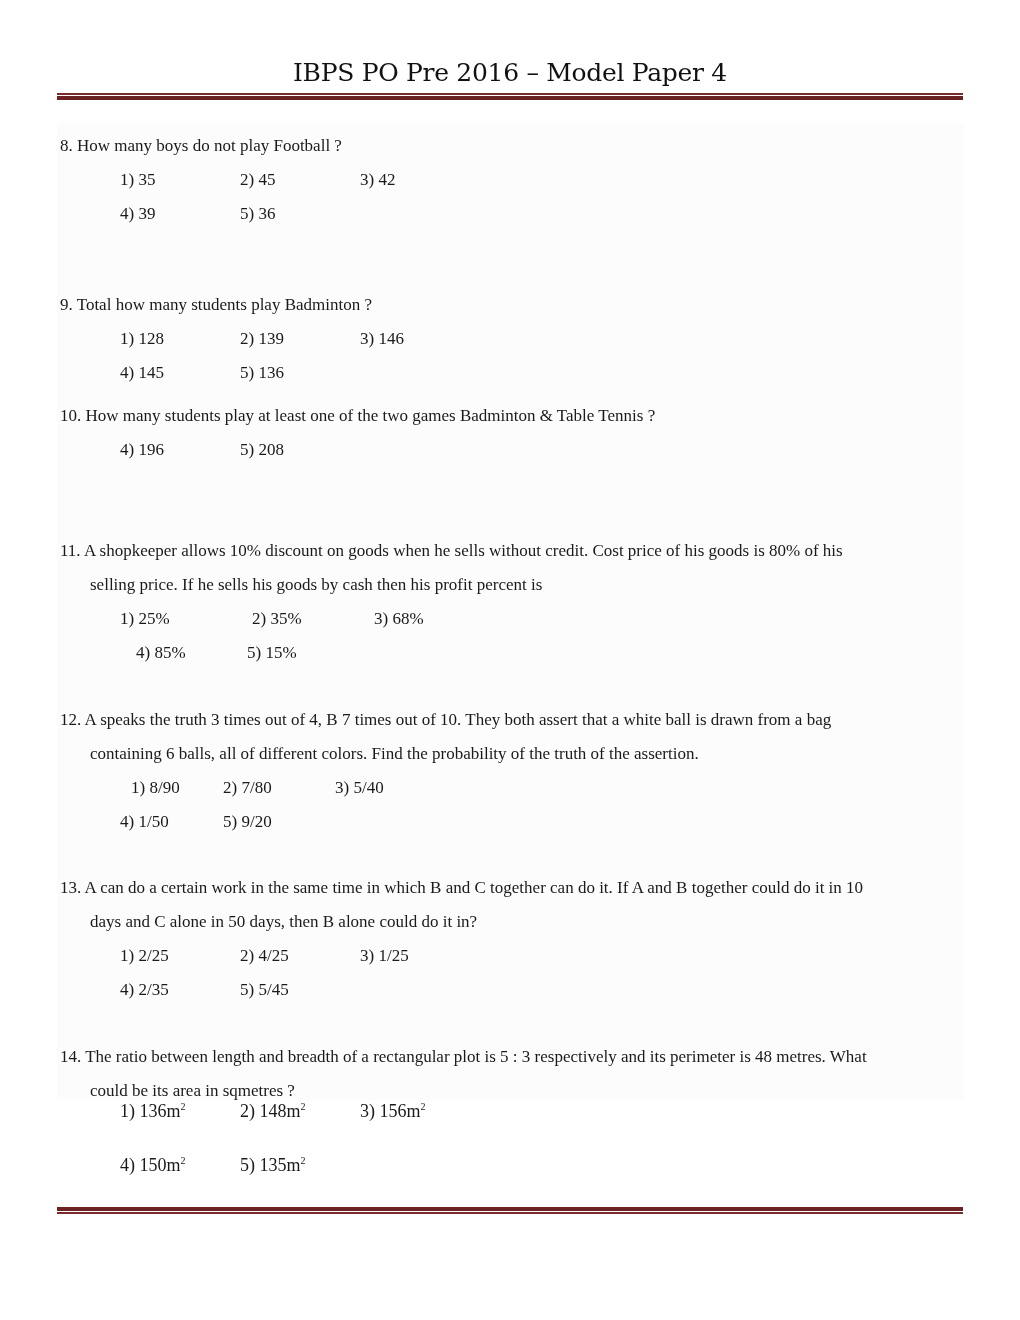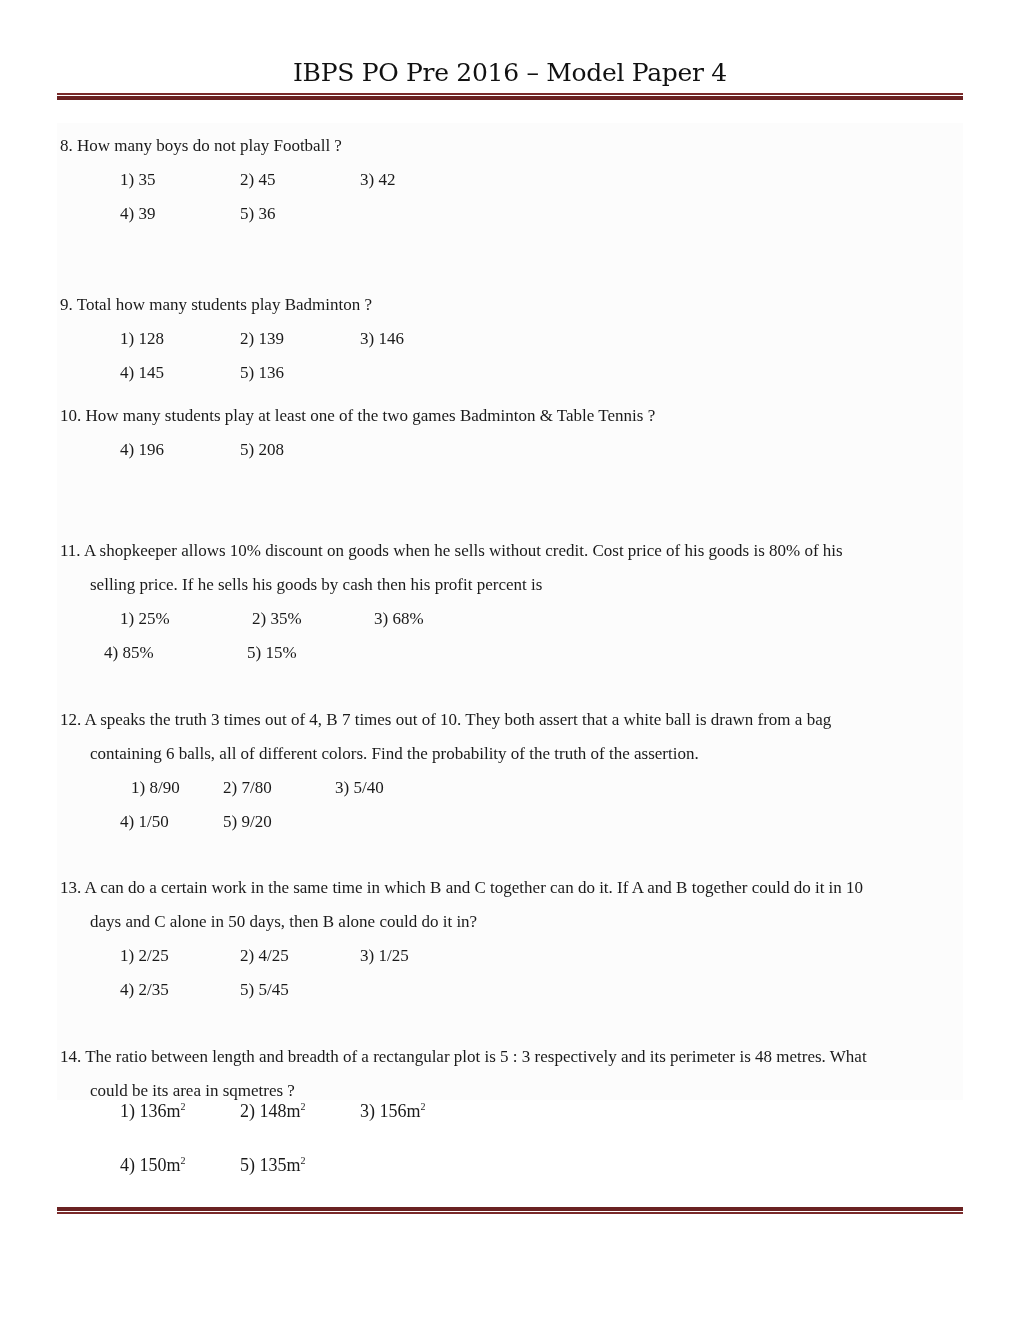--- a/index.html
+++ b/index.html
@@ -83,21 +83,21 @@
     <div class="q-text">
       <span>11. A shopkeeper allows 10% discount on goods when he sells without credit. Cost price of his goods is 80% of his</span>
       <span class="cont">selling price. If he sells his goods by cash then his profit percent is</span>
     </div>
     <div class="opts">
       <span class="opt" style="left:60px">1) 25%</span>
       <span class="opt" style="left:192px">2) 35%</span>
       <span class="opt" style="left:314px">3) 68%</span>
     </div>
     <div class="opts">
-      <span class="opt" style="left:44px">4) 85%</span>
+      <span class="opt" style="left:76px">4) 85%</span>
       <span class="opt" style="left:187px">5) 15%</span>
     </div>
   </div>
 
   <div class="q" style="top:703px;">
     <div class="q-text">
       <span>12. A speaks the truth 3 times out of 4, B 7 times out of 10. They both assert that a white ball is drawn from a bag</span>
       <span class="cont">containing 6 balls, all of different colors. Find the probability of the truth of the assertion.</span>
     </div>
     <div class="opts">

